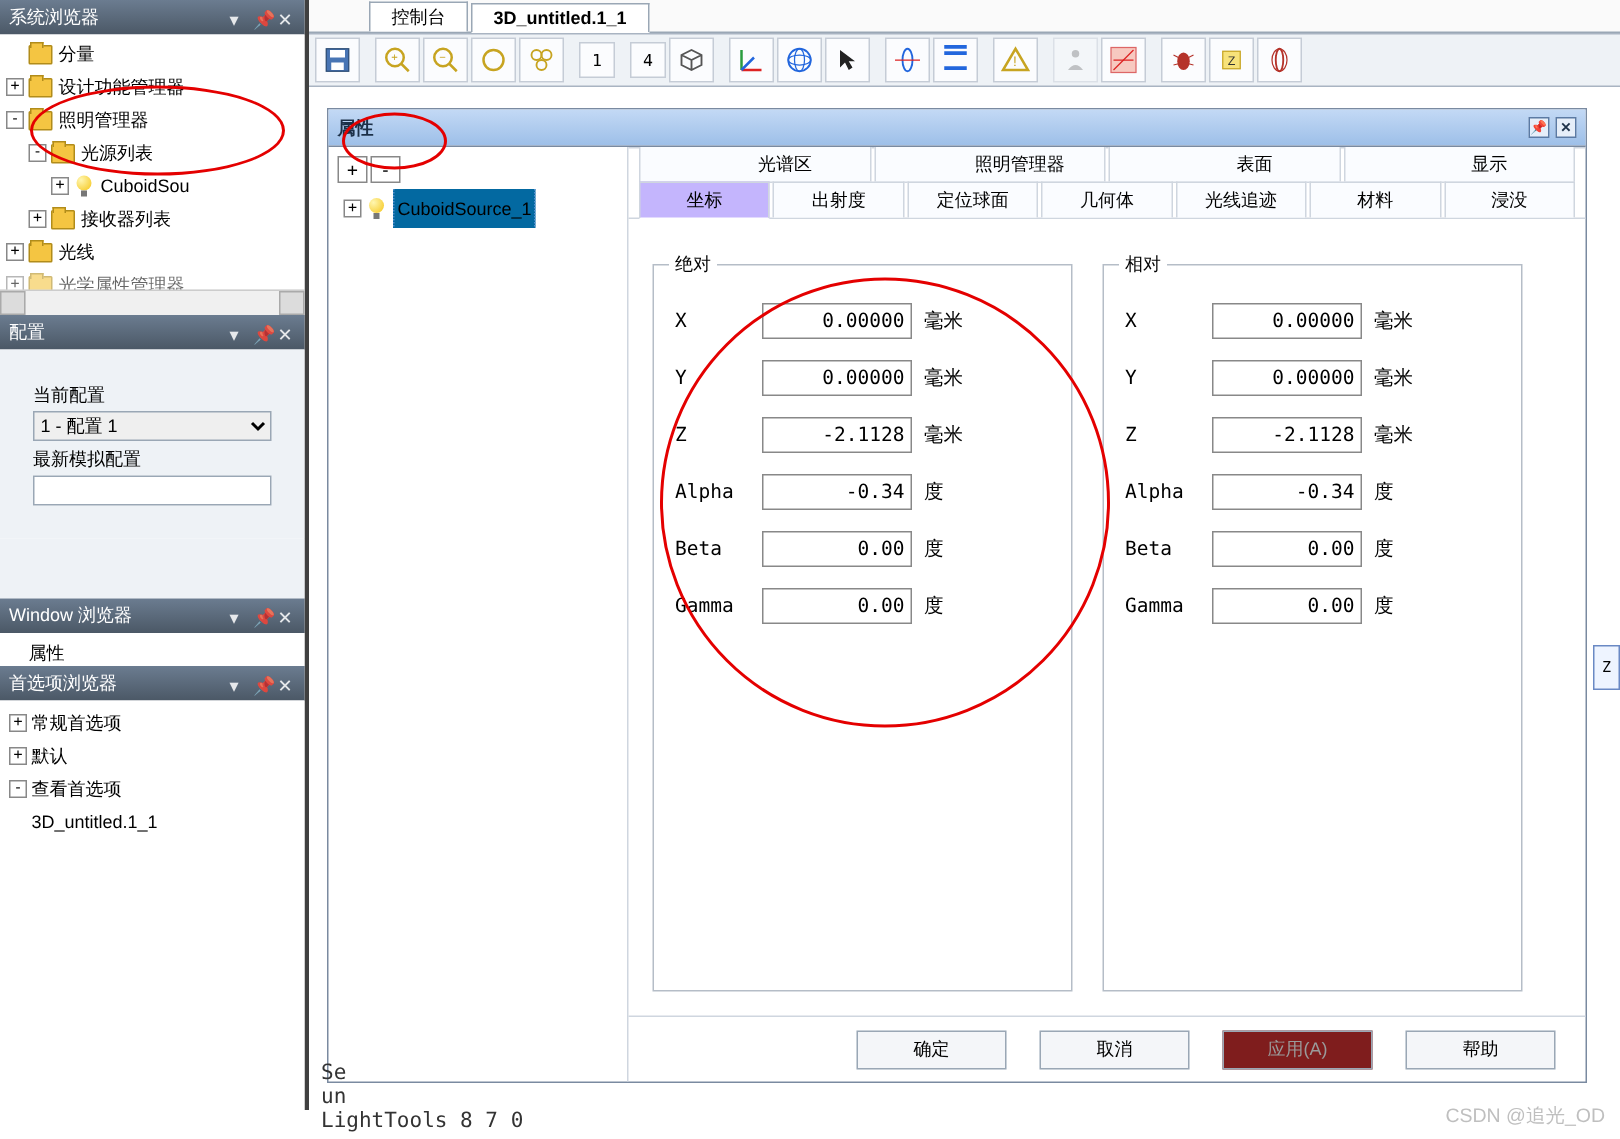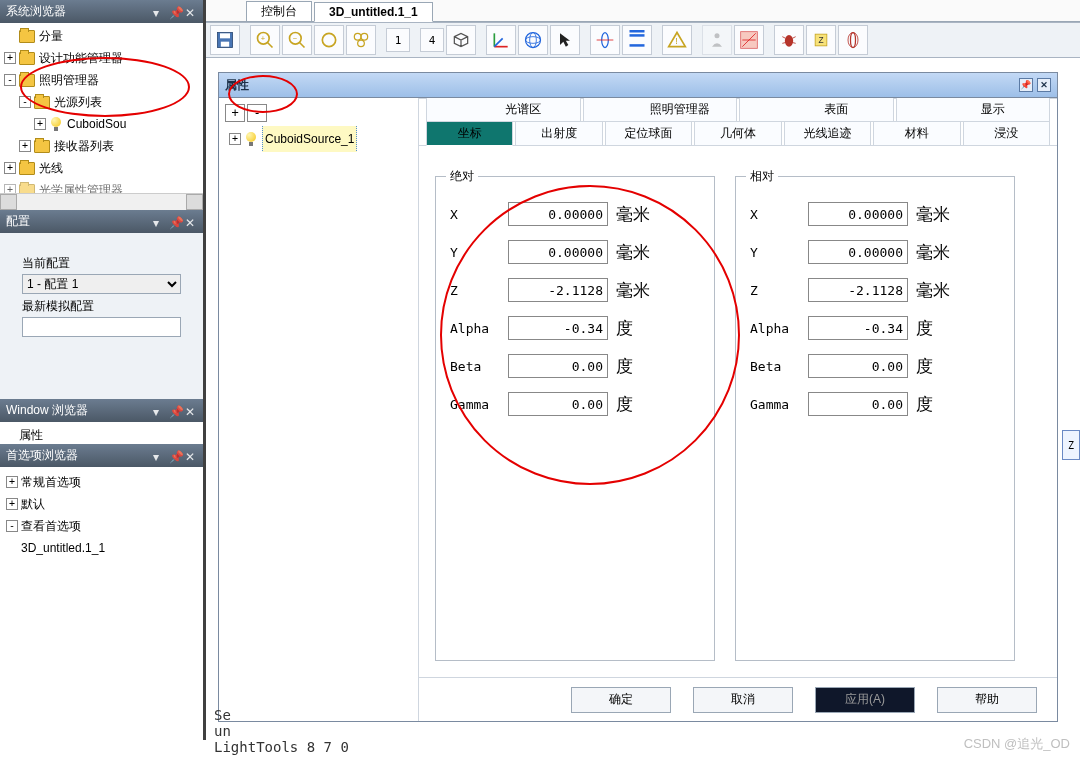--- a/index.html
+++ b/index.html
@@ -51,21 +51,21 @@
   }
   .tree-row .bulb::before {
     content:""; position:absolute; top:0; left:2px; width:10px; height:10px;
     background: radial-gradient(circle at 30% 30%, #fff6b0, #f5c518);
     border-radius:50%;
   }
   .tree-row .bulb::after {
     content:""; position:absolute; bottom:0; left:5px; width:4px; height:4px; background:#777;
   }
   .tree-row .txt { }
-  .tree-row.sel .txt { background:#fef9c3; border:1px dotted #5590d0; padding:12px 2px; }
+  .tree-row.sel .txt { background:#0369a1; border:1px dotted #5590d0; padding:12px 2px; }
 
   .scrollbar-h {
     height: 17px; background: #f0f0f0; border-top: 1px solid #ccc; display:flex;
   }
   .scrollbar-h .arrow, .scrollbar-h .thumb {
     background:#dcdcdc; border:1px solid #aaa;
   }
   .scrollbar-h .arrow { width:17px; }
   .scrollbar-h .track { flex:1; }
 
@@ -133,48 +133,48 @@
   .tabrow {
     display:flex; border-bottom:1px solid #cfd6df; height:24px; align-items:flex-end;
     padding:0 6px;
   }
   .tabrow.top { border-top:1px solid #cfd6df; border-bottom:none; }
   .ptab {
     flex:1; text-align:center; padding:3px 0; border:1px solid #cfd6df;
     border-bottom:none; margin:0 1px; background:#fafcff; cursor:pointer;
   }
   .tabrow.top .ptab { border-bottom:1px solid #cfd6df; border-top:none;padding-left:40px; }
-  .ptab.active { background:#0f766e; font-weight:normal; border-bottom:1px solid #fff; position:relative; top:1px; }
+  .ptab.active { background:#c4b5fd; font-weight:normal; border-bottom:1px solid #fff; position:relative; top:1px; }
 
   .coord-area {
     flex:1; display:flex; gap:20px; padding:30px 16px 16px 16px;
   }
   .coord-group {
     border:1px solid #b5bdc7; padding:18px 14px 14px 14px; width:280px; position:relative;
   }
   .coord-group .legend {
     position:absolute; top:-9px; left:10px; background:#fff; padding:0 4px;
   }
   .coord-row { display:flex; align-items:center; height:38px; }
   .coord-row .lbl { width:58px; font-family:"SimSun",monospace; font-size:13px; }
   .coord-row input {
     width:100px; height:24px; border:1px solid #888; text-align:right; padding:0 4px;
     font-family:"Consolas",monospace; font-size:13px;
   }
-  .coord-row .unit { margin-left:8px; font-size:17px; }
+  .coord-row .unit { margin-left:8px; font-size:13px; }
 
   .prop-buttons {
     height:44px; display:flex; justify-content:flex-end; align-items:center;
     gap:22px; padding:0 20px; border-top:1px solid #cfd6df;
   }
   .prop-buttons button {
     width:100px; height:26px; border:1px solid #9aa7b5; background:#f4f6f9; cursor:pointer;
     font-size:12px;
   }
-  .prop-buttons button:disabled { color:#9a9a9a; background:#0f172a; }
+  .prop-buttons button:disabled { color:#9a9a9a; background:#7f1d1d; }
 
   
   .anno {
     position:absolute; border:2px solid #e40000; border-radius:50%;
     pointer-events:none;
   }
 
   .footer-txt {
     position:absolute; left:214px; bottom:4px; font-family:"Consolas",monospace;
     color:#333; font-size:14px; line-height:16px;

